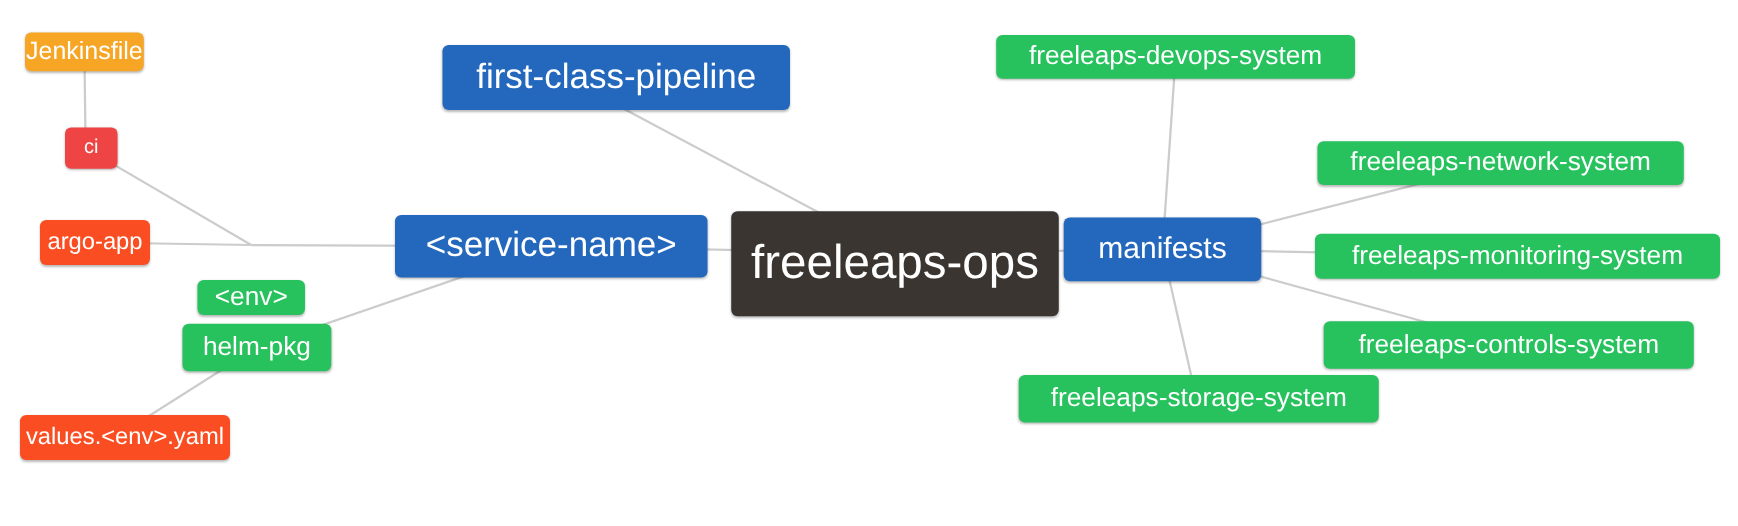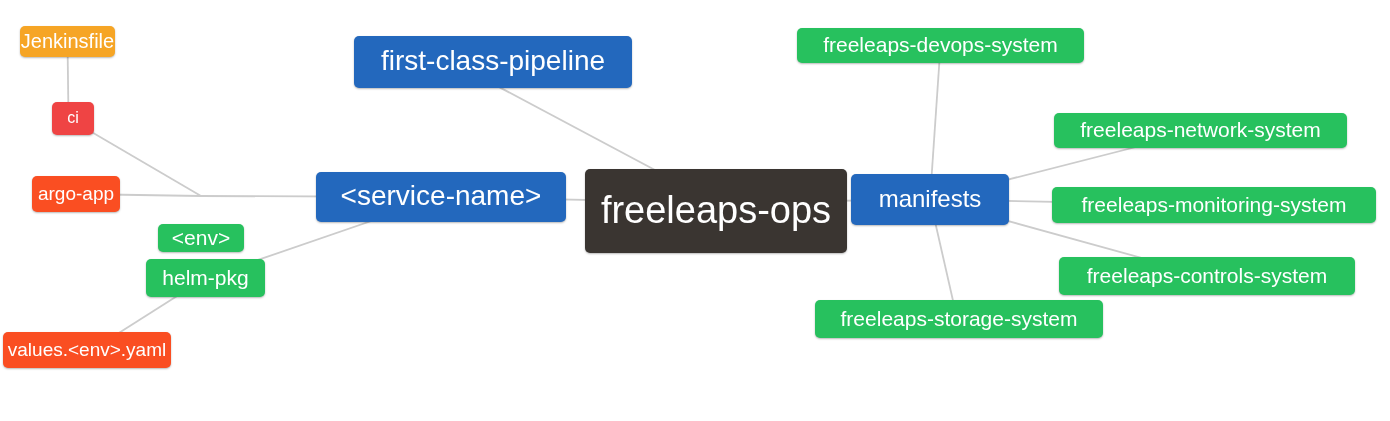--- a/index.html
+++ b/index.html
@@ -76,21 +76,21 @@
       </div>
       <div class="node" style="left: 32px; top: 176px; width: 88px; height: 36px; font-size: 19px; background: rgb(250, 78, 34);">
         <span>argo-app</span>
       </div>
       <div class="node" style="left: 158px; top: 177px; width: 86px; height: 28px; font-size: 21px; background: rgb(39, 193, 94); margin-top: 47px;">
         <span>&lt;env&gt;</span>
       </div>
       <div class="node" style="left: 146px; top: 259px; width: 119px; height: 38px; font-size: 21px; background: rgb(39, 193, 94);">
         <span>helm-pkg</span>
       </div>
-      <div class="node" style="left: 3px; top: 332px; width: 168px; height: 36px; font-size: 19px; background: rgb(250, 78, 34);">
+      <div class="node" style="left: 16px; top: 332px; width: 168px; height: 36px; font-size: 19px; background: rgb(250, 78, 34);">
         <span>values.&lt;env&gt;.yaml</span>
       </div>
       <div class="node" style="left: 313px; top: 36px; width: 278px; height: 52px; font-size: 28px; background: rgb(35, 104, 189); margin-left: 41px;">
         <span>first-class-pipeline</span>
       </div>
       <div class="node" style="left: 316px; top: 172px; width: 250px; height: 50px; font-size: 28px; background: rgb(35, 104, 189);">
         <span>&lt;service-name&gt;</span>
       </div>
       <div class="node" style="left: 585px; top: 169px; width: 262px; height: 84px; font-size: 38px; background: rgb(58, 53, 49);">
         <span>freeleaps-ops</span>

